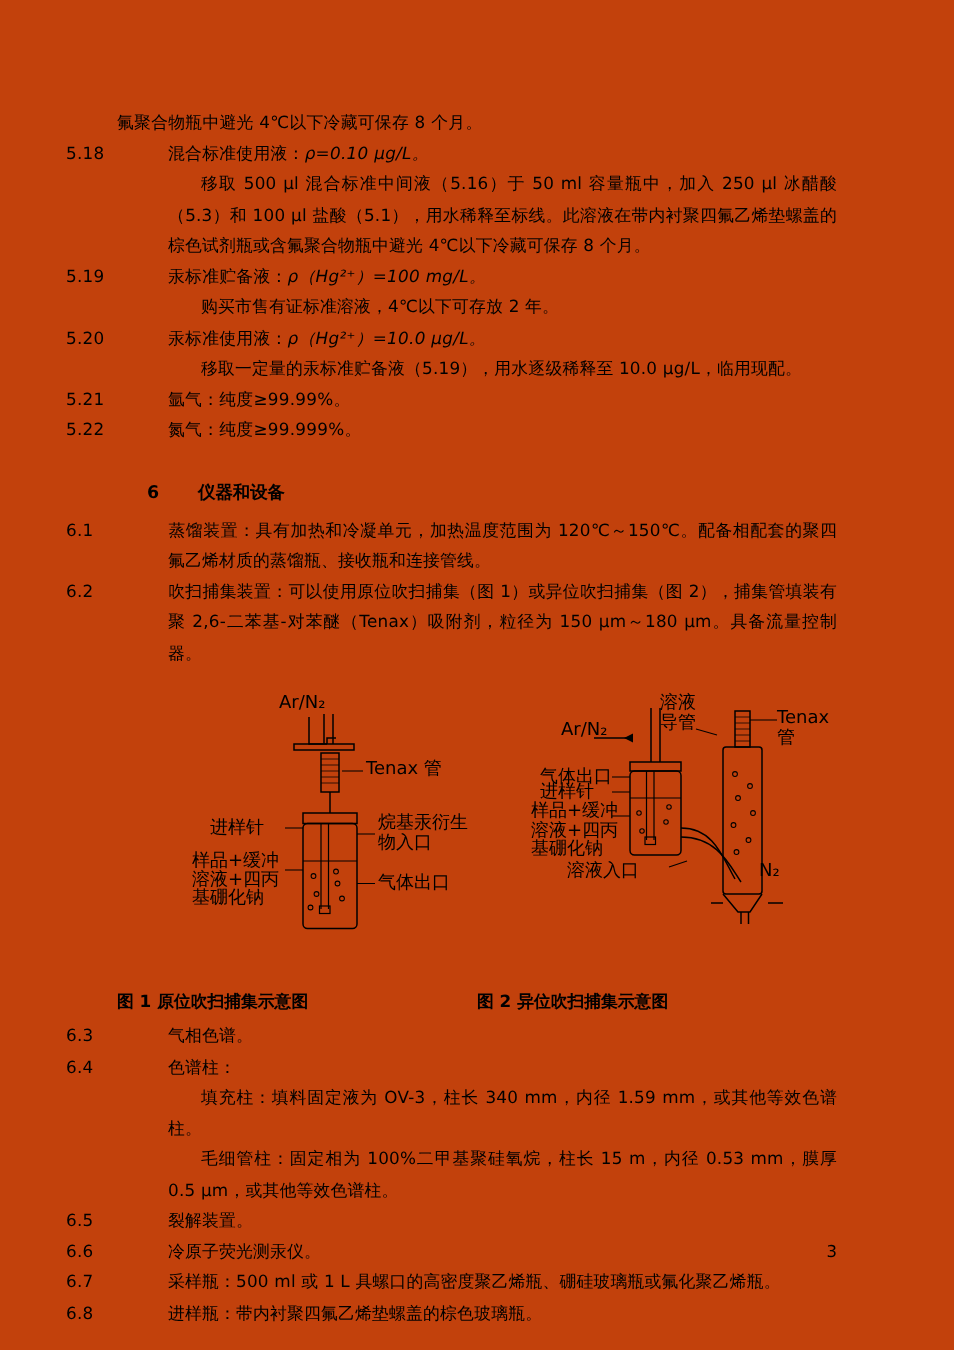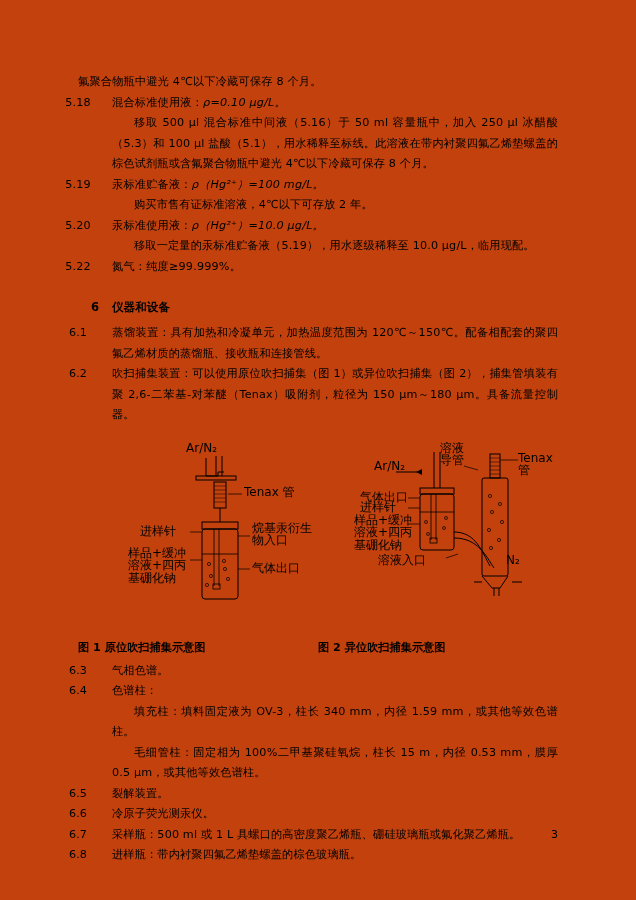--- a/index.html
+++ b/index.html
@@ -37,25 +37,25 @@
     text-align: justify;
     letter-spacing: 0.15px;
   }
   .gap-sm { height: 6px; }
   .gap-lg { height: 20px; }
   .section-head {
     font-size: 11.6px;
     font-weight: bold;
     line-height: 20px;
     color: #000;
+    margin-left: 20px;
   }
   .sec-num {
     display: inline-block;
     min-width: 34px;
-    text-align: center;
   }
   .hang {
     padding-left: 34px;
     text-indent: -34px;
   }
   .hang2 {
     padding-left: 34px;
     text-indent: 22px;
   }
   .figwrap {
@@ -114,20 +114,23 @@
     </div>
 
     <div class="para hang2">购买市售有证标准溶液，4℃以下可存放 2 年。</div>
 
     <div class="line hang">
       <span class="sec-num">5.20</span><span>汞标准使用液：</span><span class="ital">ρ（Hg²⁺）=10.0 μg/L。</span>
     </div>
 
     <div class="para hang2">移取一定量的汞标准贮备液（5.19），用水逐级稀释至 10.0 μg/L，临用现配。</div>
 
+    <div class="line hang">
+      <span class="sec-num">5.21</span><span>氩气：</span><span>纯度≥99.99%。</span>
+    </div>
 
     <div class="line hang">
       <span class="sec-num">5.22</span><span>氮气：</span><span>纯度≥99.999%。</span>
     </div>
 
     <div class="gap-lg"></div>
 
     <div class="section-head">
       <span class="sec-num">6</span><span>仪器和设备</span>
     </div>

